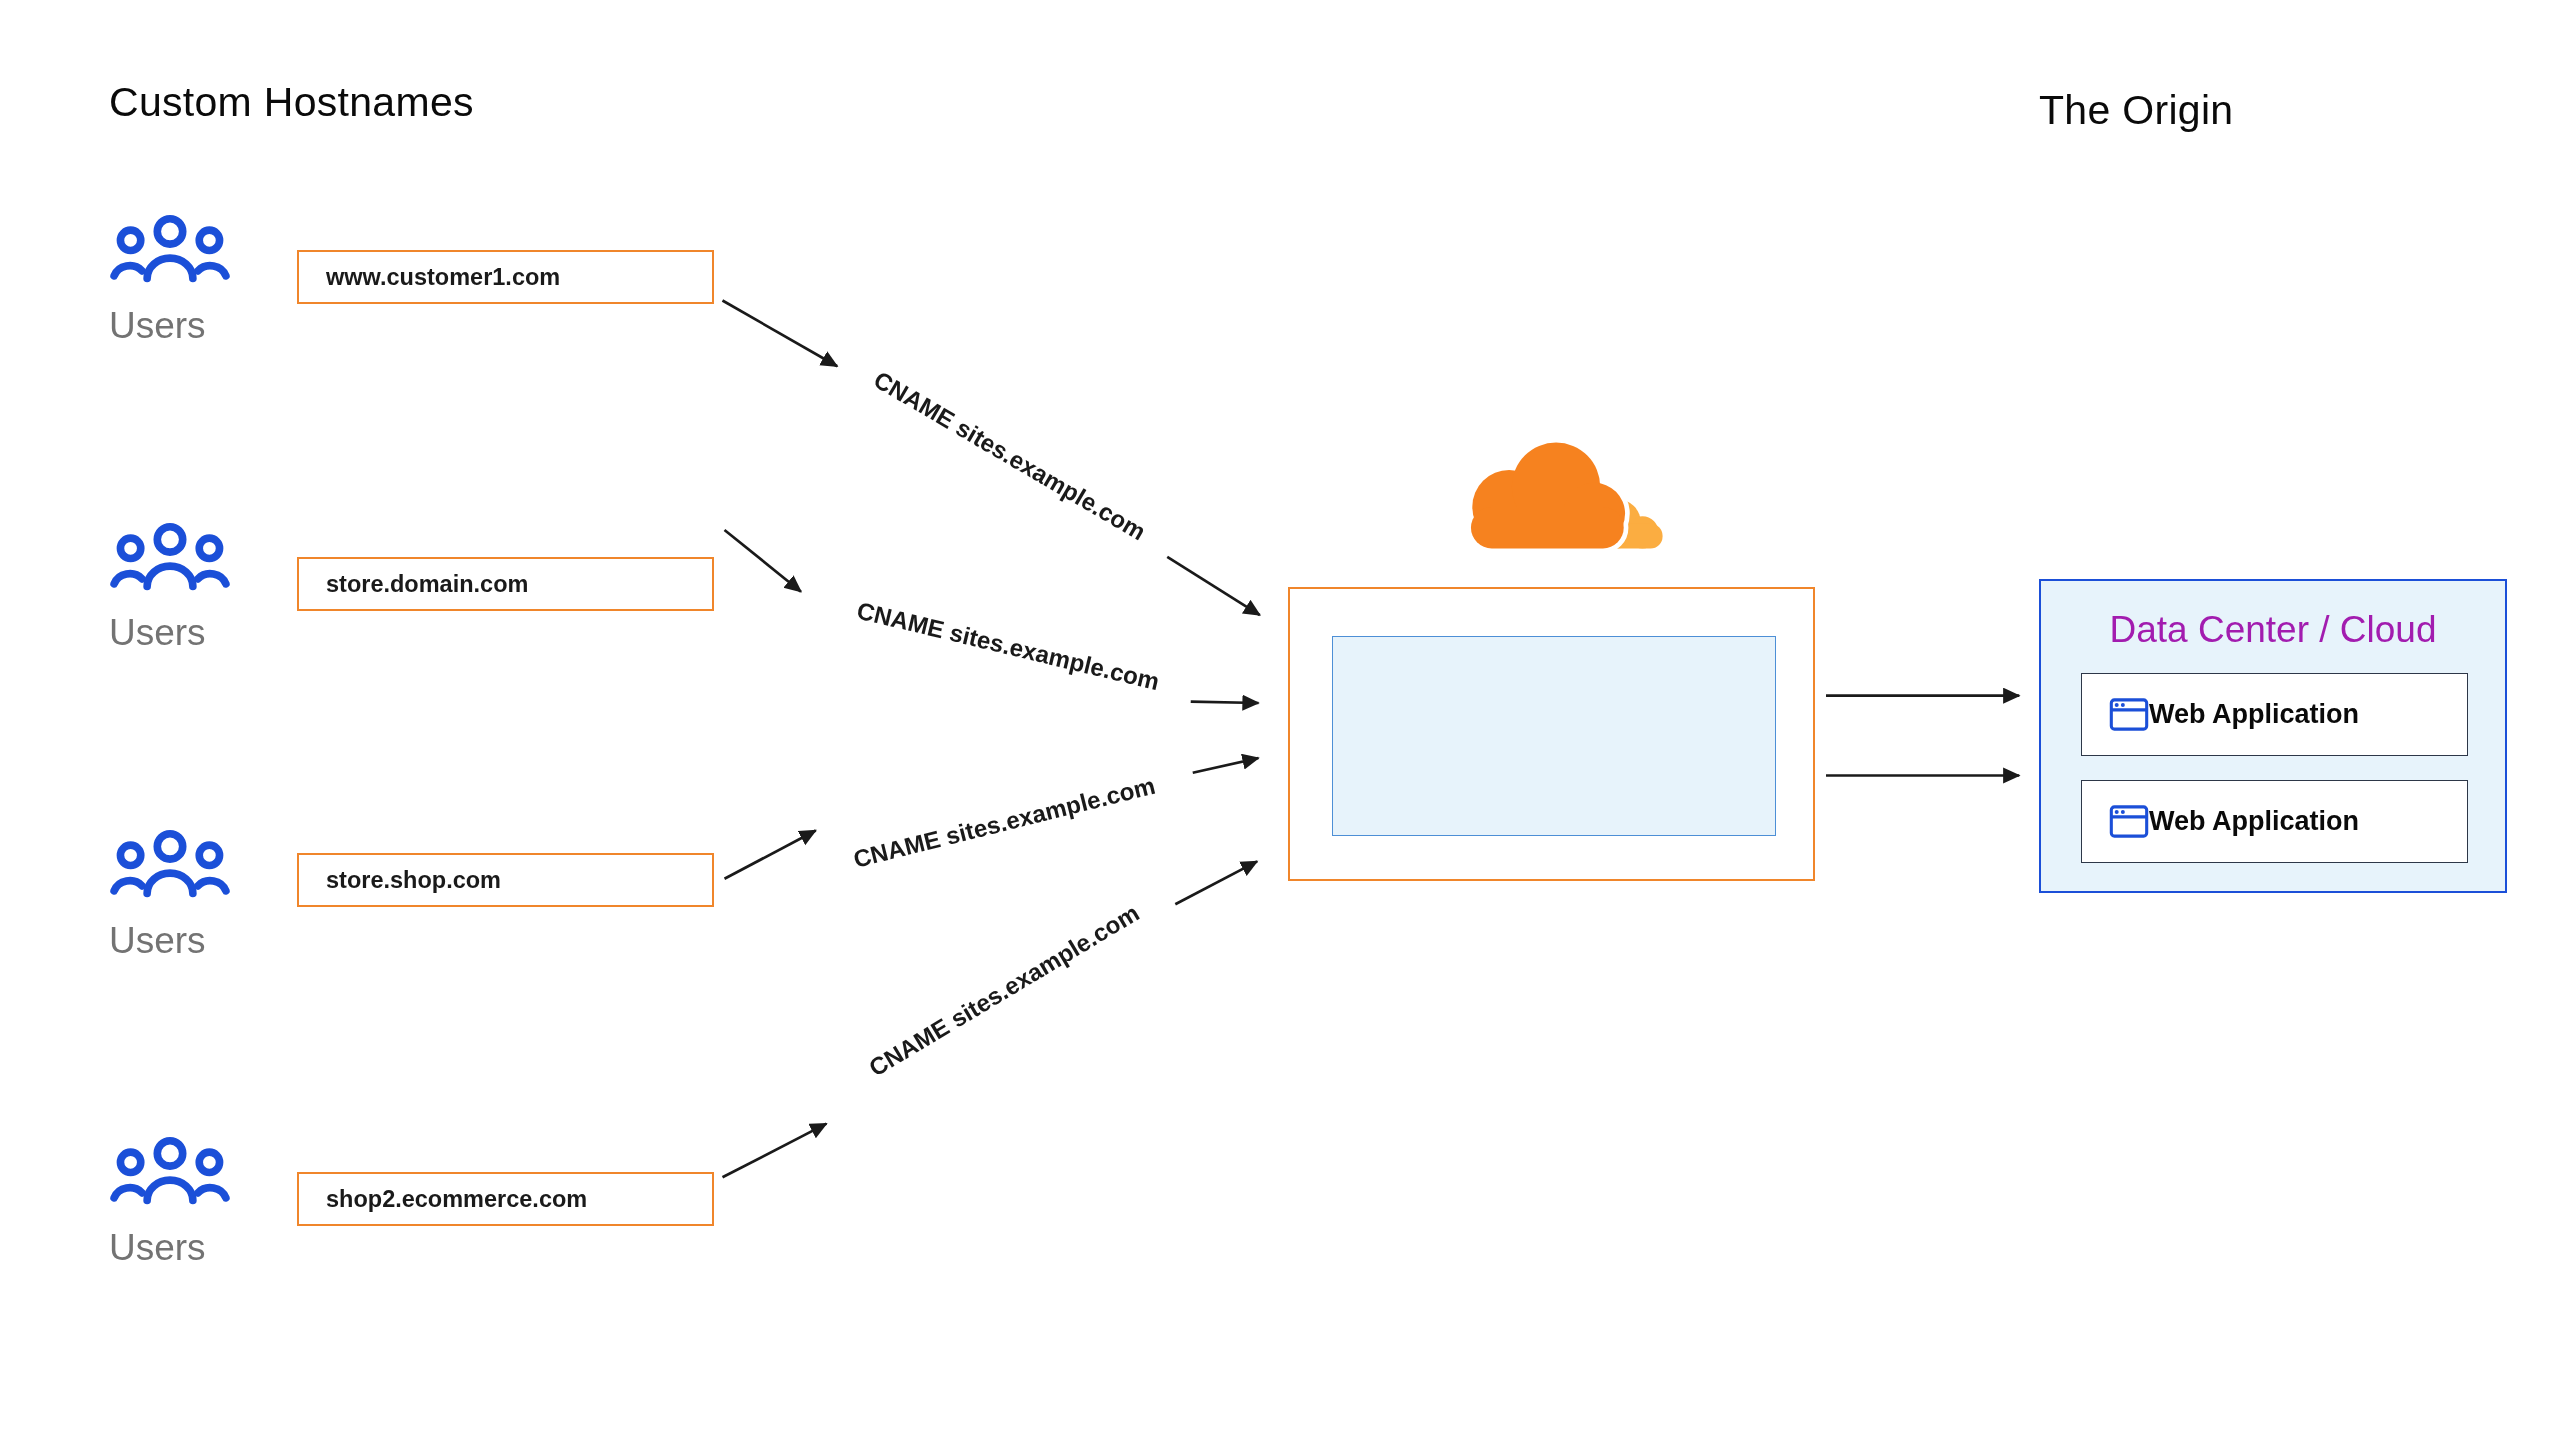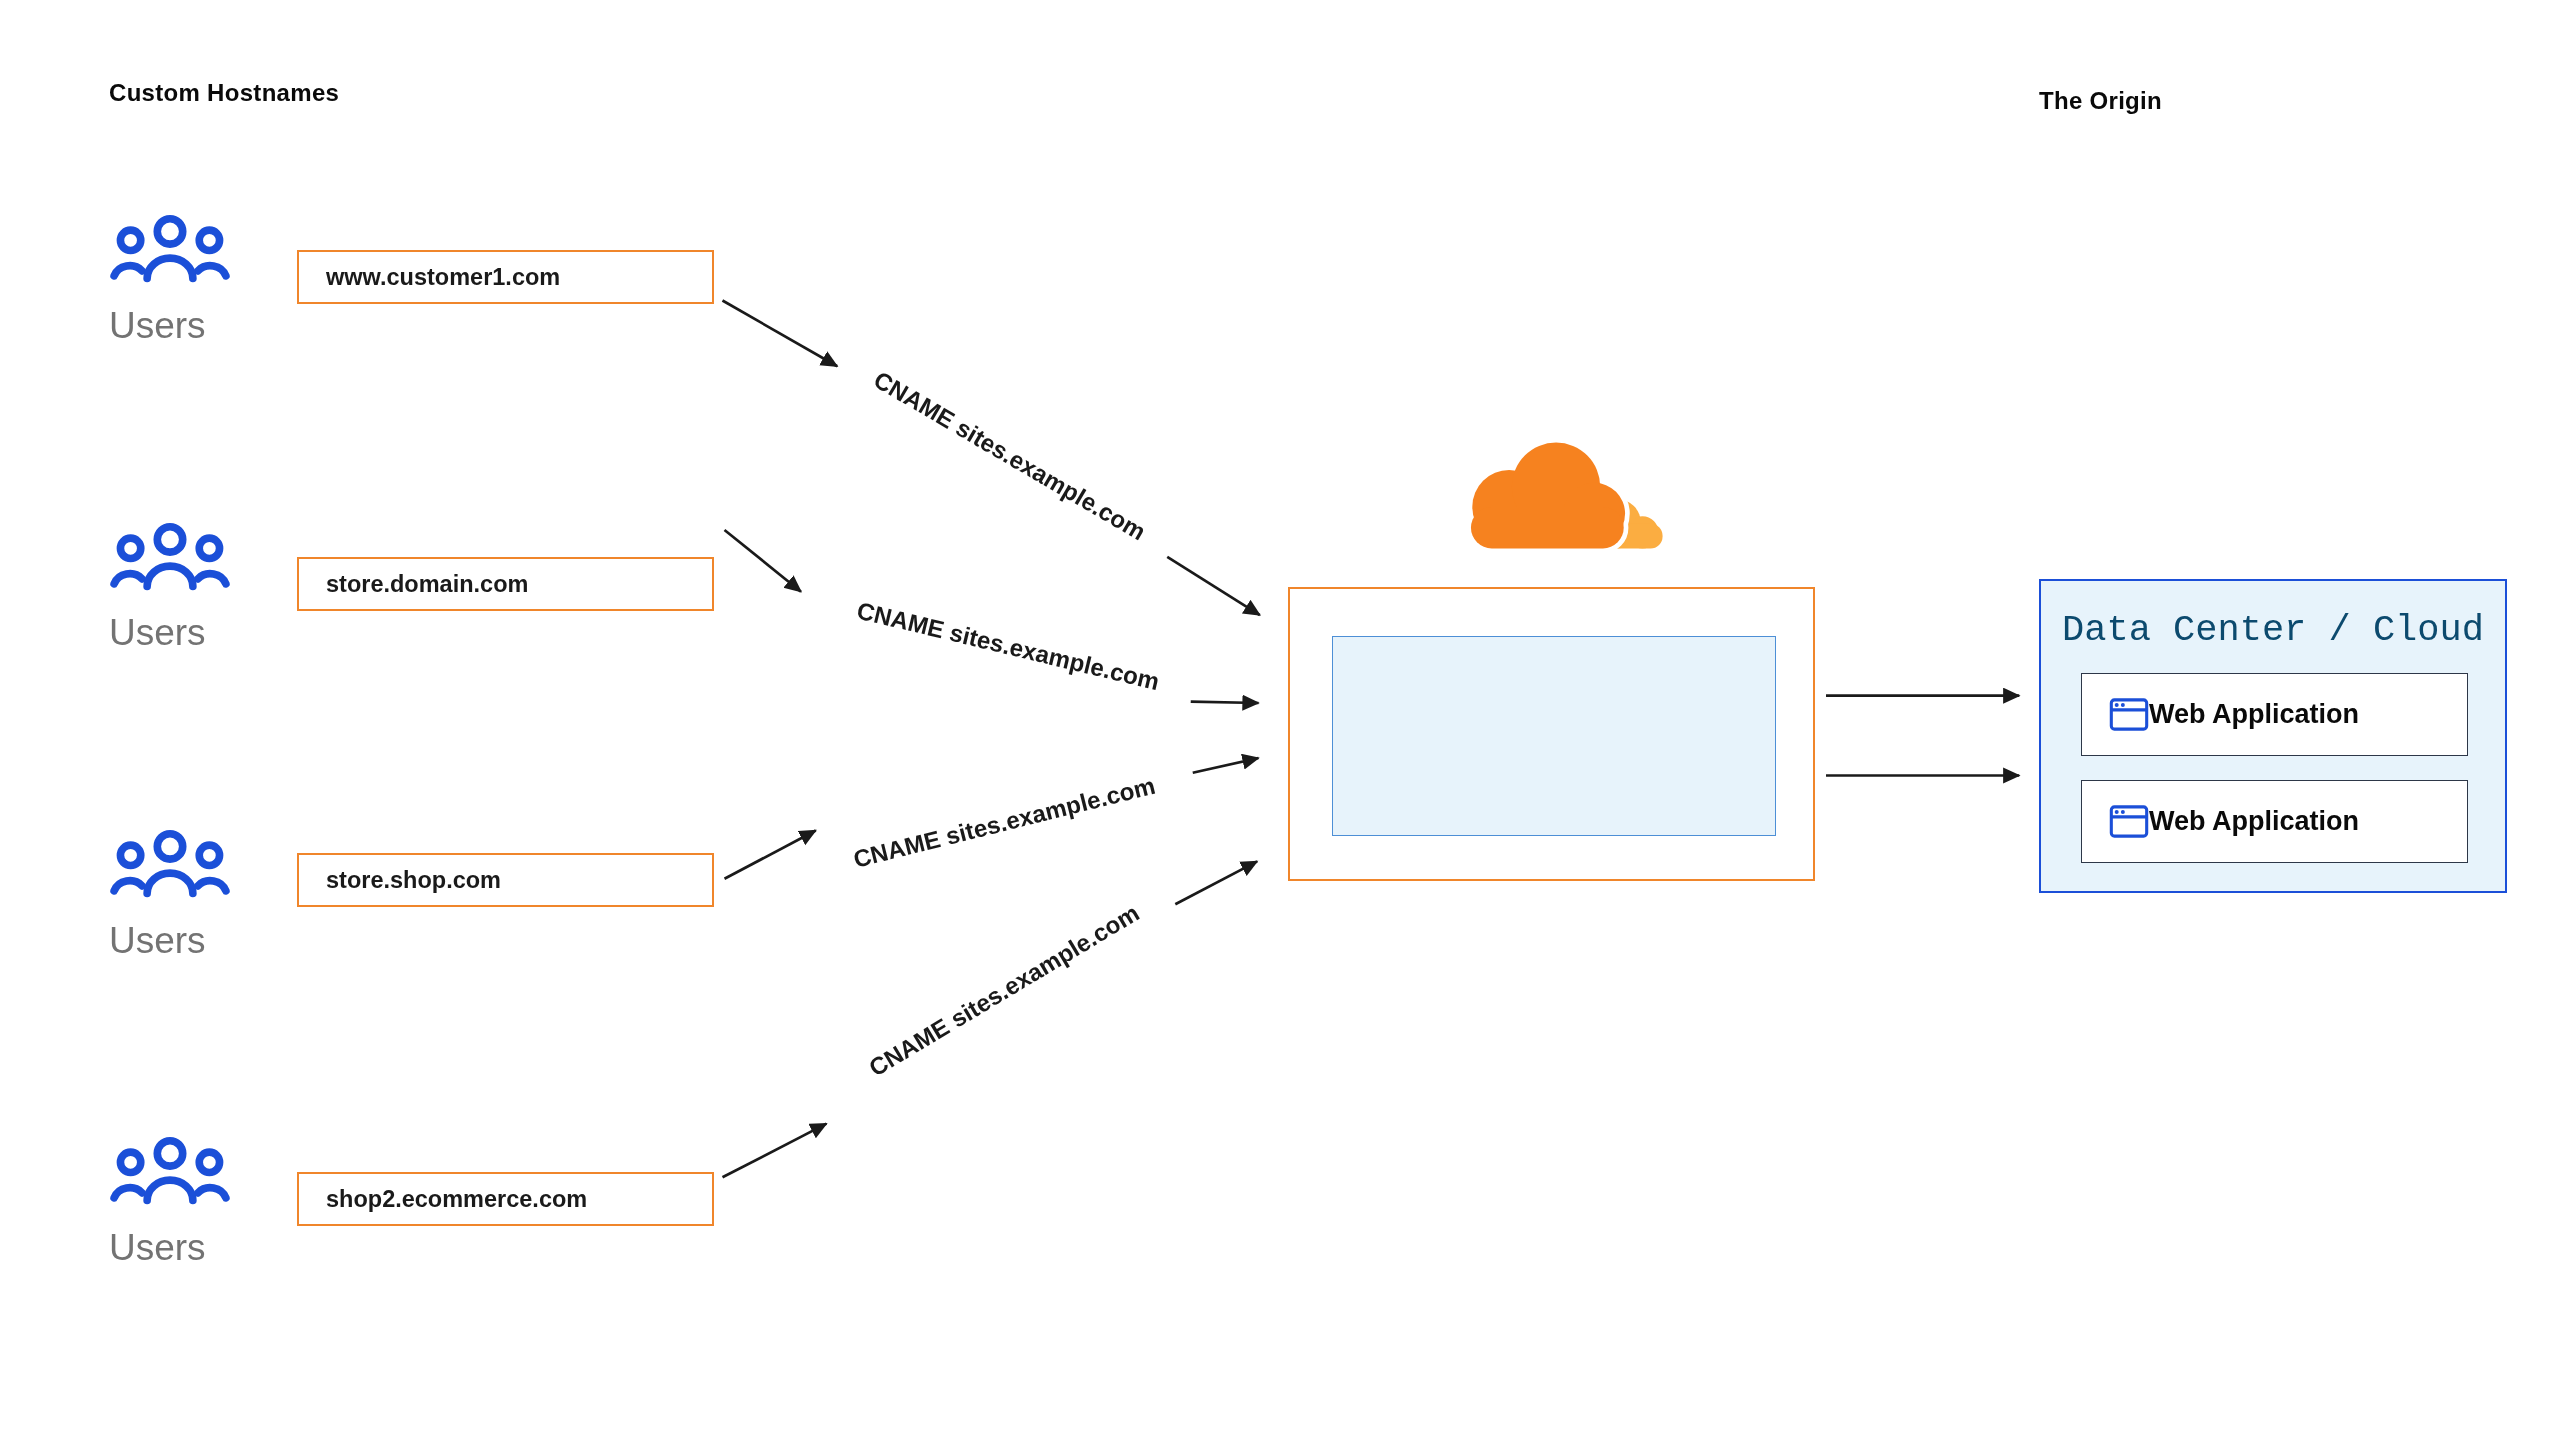--- a/index.html
+++ b/index.html
@@ -8,22 +8,22 @@
     width: 2576px; height: 1449px;
     background: #ffffff;
     font-family: "Liberation Sans", sans-serif;
     position: relative;
     overflow: hidden;
     color: #111111;
   }
 
   .main-title {
     position: absolute;
-    font-size: 24px;
-    font-weight: 700;
+    font-size: 41px;
+    font-weight: 400;
     color: #0a0a0a;
     letter-spacing: 0.3px;
   }
   #title-left  { left: 109px; top: 79px; }
   #title-right { left: 2039px; top: 87px; }
 
   .user-group { position: absolute; left: 109px; width: 174px; }
   .users-label {
     position: absolute;
     left: 109px;
@@ -93,22 +93,21 @@
     background: #e7f3fb;
     border: 2px solid #1b4fd8;
   }
   #origin-title {
     position: absolute;
     left: 0; top: 28px;
     width: 100%;
     text-align: center;
     font-size: 37px;
     font-weight: 500;
-    color: #0c4a6e;
-    font-family: Liberation Mono, monospace;
+    color: #a21caf;
   }
   .appbox {
     position: absolute;
     left: 40px;
     width: 387px;
     height: 83px;
     background: #ffffff;
     border: 1.3px solid #2d3748;
     display: flex;
     align-items: center;

